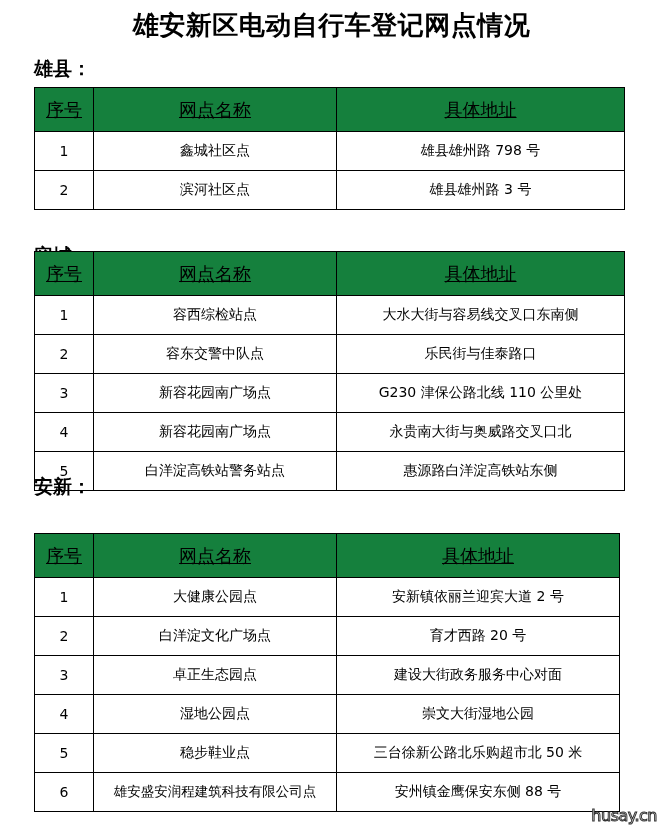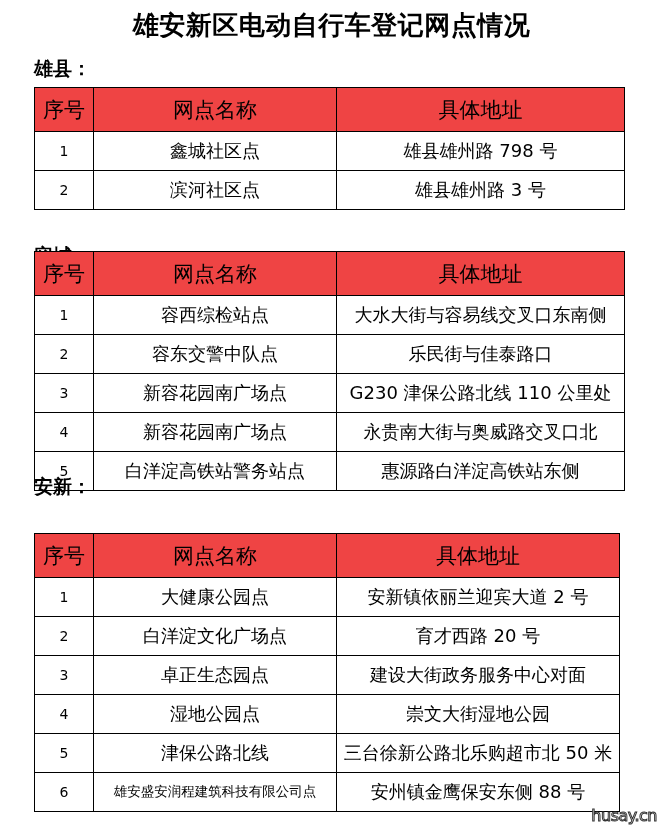--- a/index.html
+++ b/index.html
@@ -3,22 +3,22 @@
 <meta charset="utf-8">
 <style>
   html, body { margin: 0; padding: 0; background: #ffffff; }
   body { width: 663px; height: 833px; position: relative; overflow: hidden;
          font-family: "DejaVu Sans", "Liberation Sans", sans-serif; color: #000; }
   .title { position: absolute; top: 8px; left: 0; width: 663px; text-align: center;
            font-size: 26px; font-weight: bold; letter-spacing: 0.5px; }
   .section-label { position: absolute; left: 34px; font-size: 19px; font-weight: bold; }
   table.sites { position: absolute; left: 34px; border-collapse: collapse; table-layout: fixed; }
   table.sites th, table.sites td { border: 1.5px solid #000; text-align: center; padding: 0; white-space: nowrap; overflow: hidden; }
-  table.sites th { background: #ef4444; font-weight: normal; font-size: 21px; height: 43px; }
-  table.sites td { font-size: 18px; height: 38px; }
+  table.sites th { background: #15803d; font-weight: normal; font-size: 18px; height: 43px; text-decoration: underline; }
+  table.sites td { font-size: 14px; height: 38px; }
   table.sites td.num { font-size: 14px; }
   .watermark { position: absolute; right: 6px; bottom: 8px; font-size: 16px; font-weight: normal;
                color: #ffffff; -webkit-text-stroke: 1px #333; font-family: "DejaVu Sans", sans-serif; letter-spacing: -0.5px; }
 </style>
 </head>
 <body>
 
 <div class="title">雄安新区电动自行车登记网点情况</div>
 
 <div class="section-label" style="top:56px;">雄县：</div>
@@ -116,21 +116,21 @@
     <td>卓正生态园点</td>
     <td>建设大街政务服务中心对面</td>
   </tr>
   <tr>
     <td class="num">4</td>
     <td>湿地公园点</td>
     <td>崇文大街湿地公园</td>
   </tr>
   <tr>
     <td class="num">5</td>
-    <td>津保公路北线</td>
+    <td>稳步鞋业点</td>
     <td>三台徐新公路北乐购超市北 50 米</td>
   </tr>
   <tr>
     <td class="num">6</td>
     <td style="font-size:13.5px;">雄安盛安润程建筑科技有限公司点</td>
     <td>安州镇金鹰保安东侧 88 号</td>
   </tr>
 </tbody>
   </table>
 

